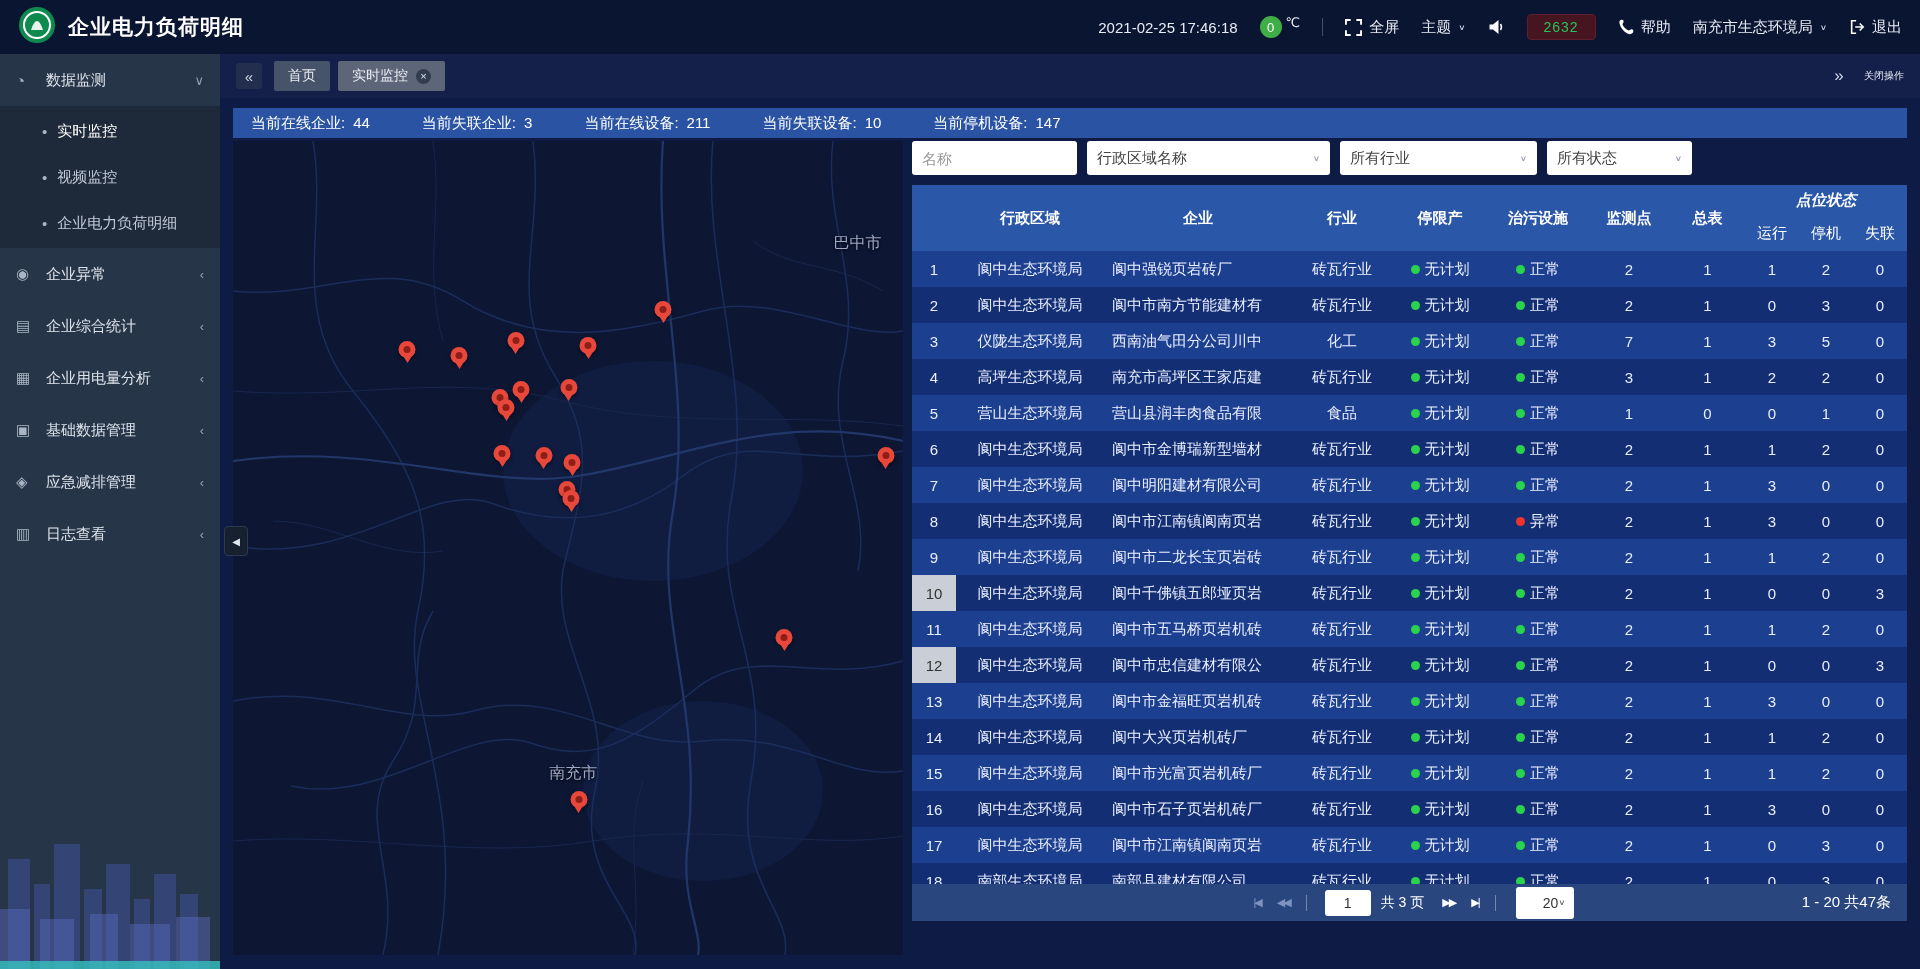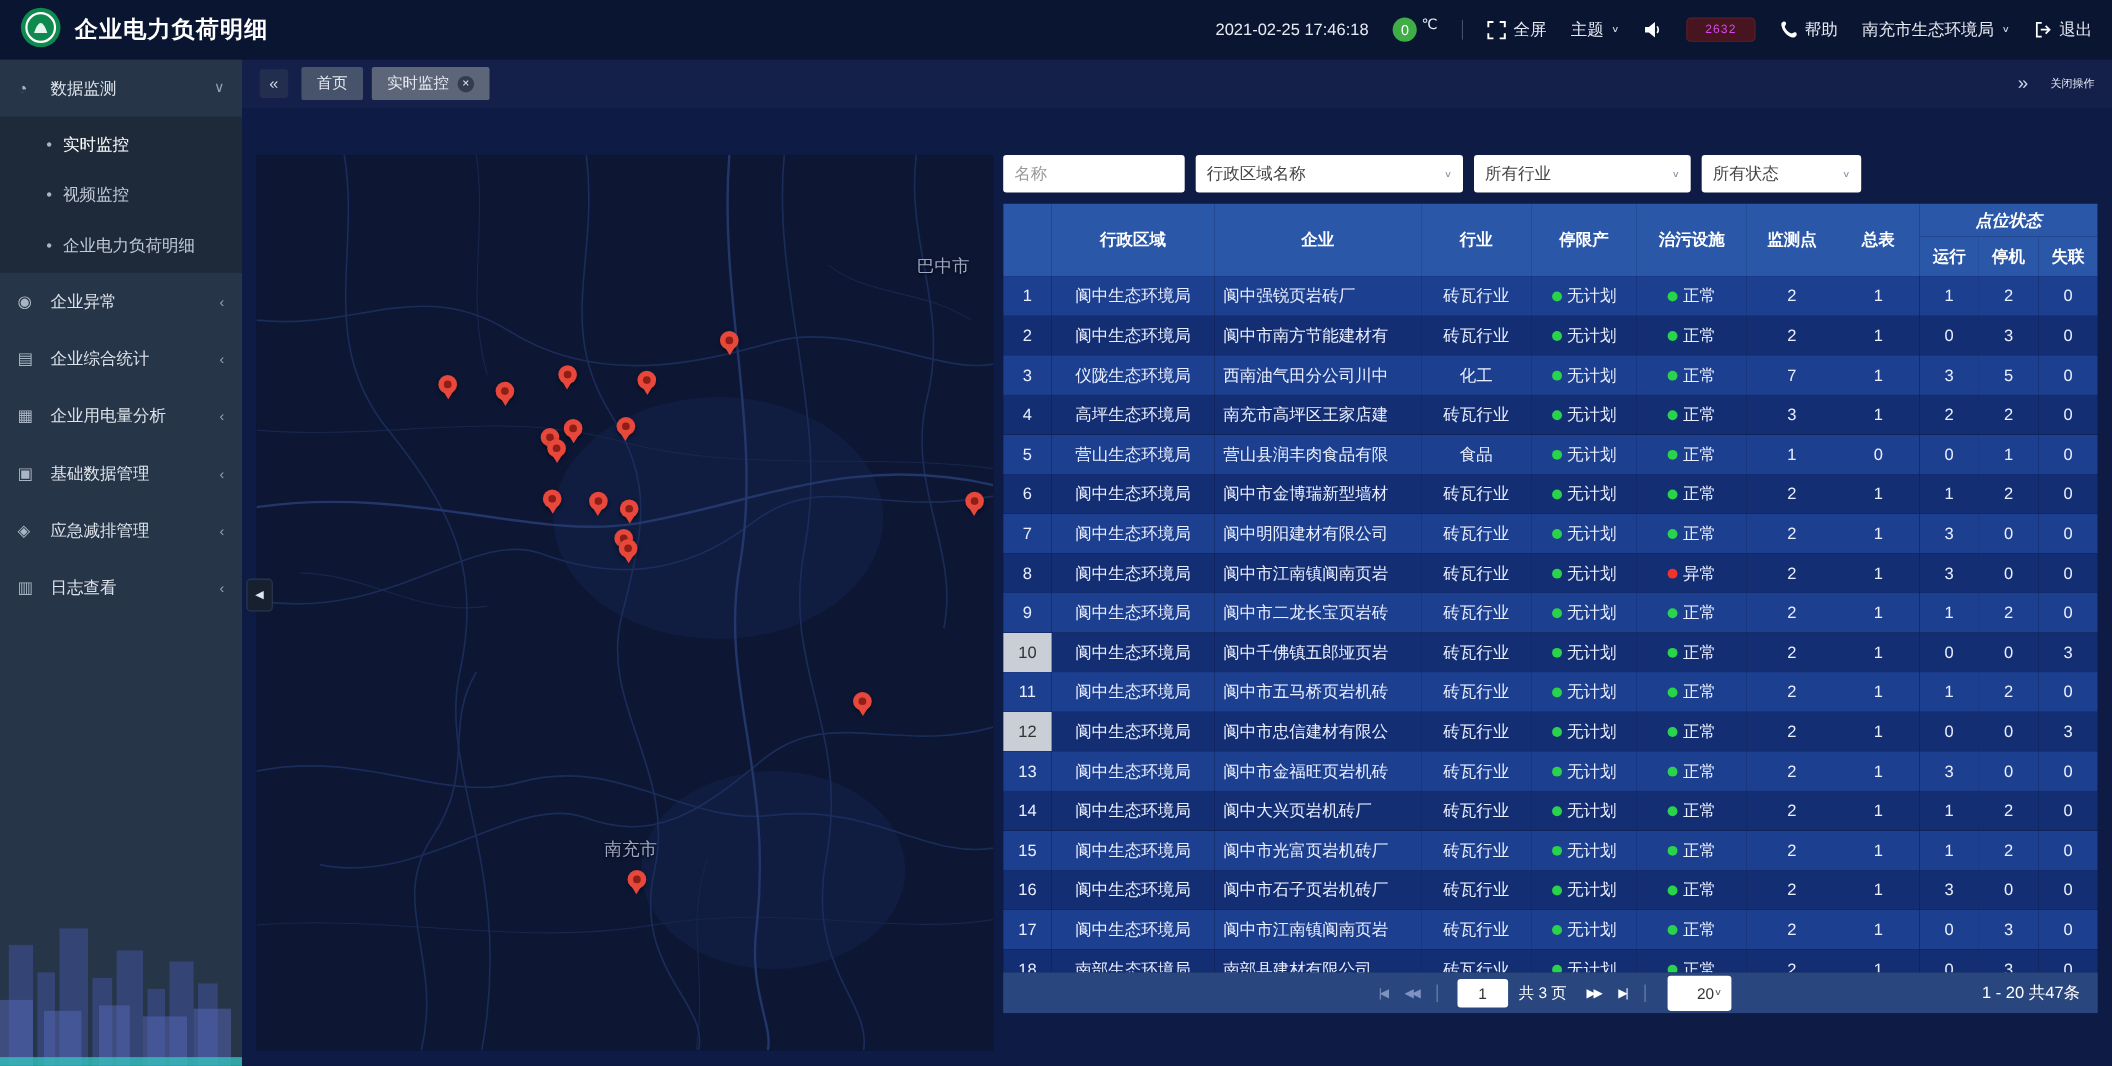--- a/index.html
+++ b/index.html
@@ -10,21 +10,21 @@
   .topbar{position:absolute;left:0;top:0;width:1920px;height:54px;background:#0a1531;display:flex;align-items:center;justify-content:space-between;padding:0 18px;z-index:6}
   .brand{display:flex;align-items:center;gap:12px}
   .app-title{color:#fff;font-size:21px;font-weight:700;letter-spacing:1px}
   .top-right{display:flex;align-items:center;gap:22px;color:#e7ebf4;font-size:15px}
   .temp{display:flex;align-items:center;gap:4px}
   .temp-circle{width:22px;height:22px;border-radius:50%;background:#3fae47;color:#fff;font-size:13px;display:flex;align-items:center;justify-content:center}
   .temp-unit{font-size:13px;margin-top:-10px}
   .vdiv{width:1px;height:18px;background:rgba(255,255,255,.25)}
   .top-item{display:flex;align-items:center;gap:7px;cursor:pointer;white-space:nowrap}
   .caret{font-size:10px;color:#cfd6e2;transform:scaleY(.8)}
-  .alarm-badge{background:#46151f;border:1px solid #5d1f2b;color:#d946ef;padding:4px 16px;border-radius:4px;font-size:11px;letter-spacing:1px;cursor:pointer}
+  .alarm-badge{background:#46151f;border:1px solid #5d1f2b;color:#22c55e;padding:4px 16px;border-radius:4px;font-size:14px;letter-spacing:1px;cursor:pointer}
 
   
   .sidebar{position:absolute;left:0;top:54px;width:220px;height:915px;background:#273548;overflow:hidden}
   .side-group{display:flex;align-items:center;height:52px;padding:0 16px;color:#dde3ea;font-size:15px;cursor:pointer}
   .side-icon{width:22px;color:#a9b5c4;font-size:15px}
   .side-label{flex:1;margin-left:8px}
   .side-chevron{color:#93a1b3;font-size:13px}
   .side-sub{background:#1e2a3a;padding:2px 0}
   .side-item{display:flex;align-items:center;height:46px;padding-left:42px;color:#c2cad6;font-size:15px;cursor:pointer}
   .side-item .bullet{font-size:15px;margin-right:10px;color:#a9b5c4}
@@ -62,21 +62,21 @@
   .f-input{width:165px;height:34px;border:none;border-radius:3px;padding:0 10px;font-size:15px;color:#333;background:#fff;outline:none}
   .f-input::placeholder{color:#999}
   .f-select{height:34px;background:#fff;border-radius:3px;display:flex;align-items:center;justify-content:space-between;padding:0 10px;font-size:15px;color:#444;cursor:pointer}
   .f-select .caret{color:#8a94a6}
   .w1{width:243px}.w2{width:197px}.w3{width:145px}
 
   .tablewrap{position:absolute;left:0;top:44px;width:995px;height:699px;overflow:hidden}
   table{width:995px;border-collapse:collapse;table-layout:fixed}
   thead th{background:#2a57a8;color:#fff;font-size:15px;font-weight:700;white-space:nowrap}
   thead th.group{height:30px;font-style:italic}
-  thead th.sub{height:36px;font-weight:700}
+  thead th.sub{height:36px;font-weight:400}
   tbody td{height:36px;text-align:center;color:#e9efff;font-size:15px;white-space:nowrap;overflow:hidden}
   tbody tr:nth-child(odd){background:#1d3f90}
   tbody tr:nth-child(even){background:#142e74}
   td.company{text-align:left;padding:0 8px}
   td.num.sel{background:#c9ced7;color:#333}
   .dot{display:inline-block;width:9px;height:9px;border-radius:50%;margin-right:5px}
   .dot.ok{background:#29d34c}
   .dot.alert{background:#f4322c}
 
   .pagebar{position:absolute;left:0;top:743px;width:995px;height:37px;background:#29477e;display:flex;align-items:center;justify-content:center;color:#fff}
@@ -233,20 +233,27 @@
           <span class="tab-close">×</span>
         </div>
       </div>
     <div class="tab-right">
       <span class="tab-nav-btn plain">»</span>
       <span class="close-ops">关闭操作</span>
     </div>
   </div>
 
   <main class="content">
+    <div class="statsbar">
+        <span class="stat"><span class="stat-label">当前在线企业:</span><span class="stat-value">44</span></span>
+        <span class="stat"><span class="stat-label">当前失联企业:</span><span class="stat-value">3</span></span>
+        <span class="stat"><span class="stat-label">当前在线设备:</span><span class="stat-value">211</span></span>
+        <span class="stat"><span class="stat-label">当前失联设备:</span><span class="stat-value">10</span></span>
+        <span class="stat"><span class="stat-label">当前停机设备:</span><span class="stat-value">147</span></span>
+      </div>
 
     <div class="map-wrap">
       <svg class="map-roads" viewBox="0 0 670 814" preserveAspectRatio="none">
         <rect width="670" height="814" fill="#0d1734"></rect>
         <g fill="#101d41">
           <ellipse cx="420" cy="330" rx="150" ry="110"></ellipse>
           <ellipse cx="470" cy="650" rx="120" ry="90"></ellipse>
         </g>
         <g fill="none" stroke="#18264c" stroke-width="1">
           <path d="M0,250 C120,260 220,230 330,260 C440,290 560,270 670,285"></path>

